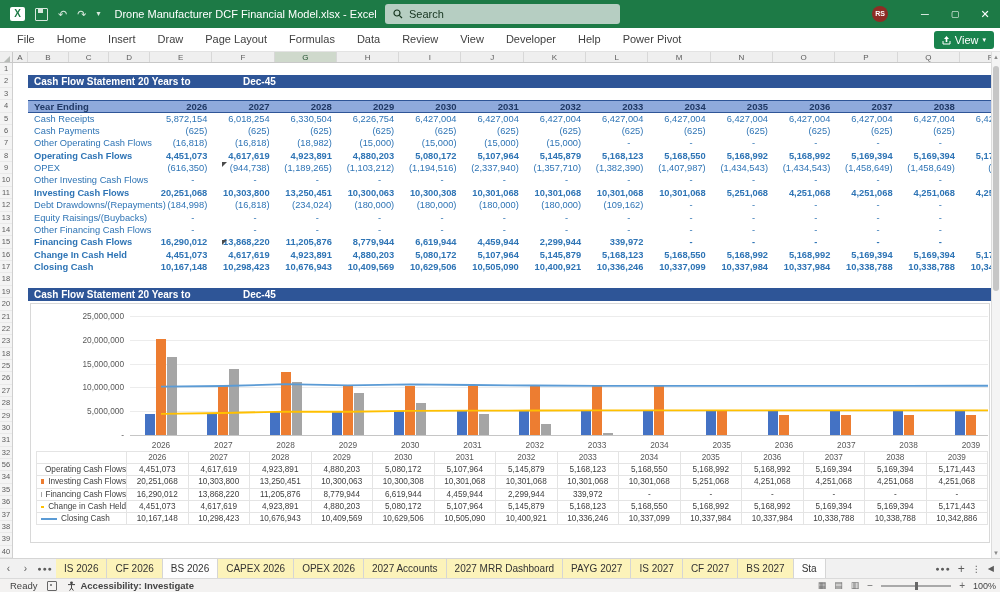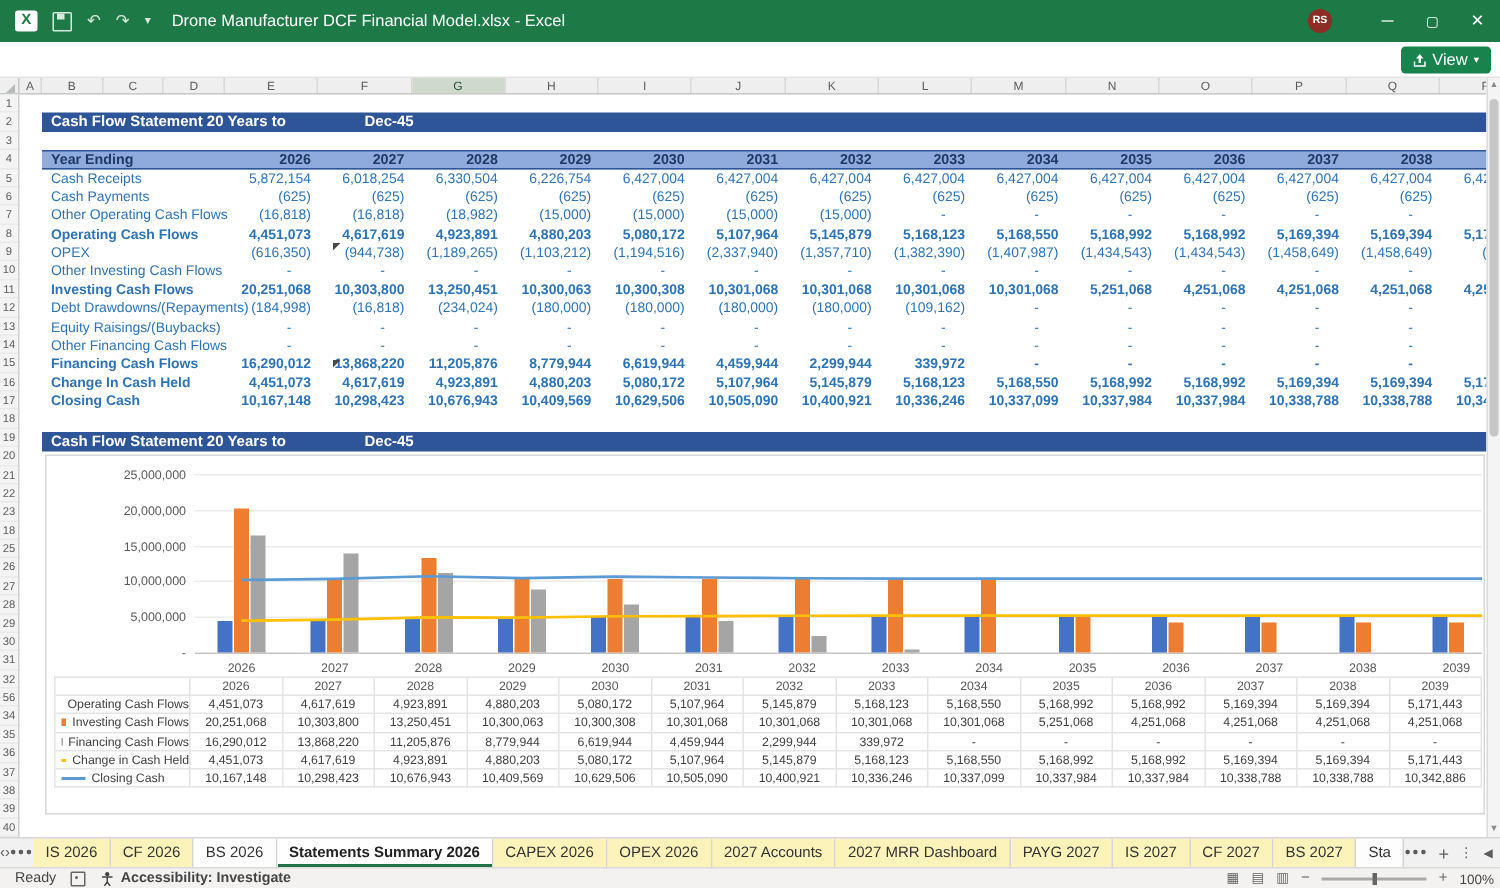--- a/index.html
+++ b/index.html
@@ -104,29 +104,50 @@
 
 <div class="titlebar">
   <div class="qat">
     <div class="excelicon">X</div>
     <div class="saveicon"></div>
     <span class="qicon">↶</span>
     <span class="qicon">↷</span>
     <span class="qicon" style="font-size:8px;">▾</span>
   </div>
   <div class="doc-title">Drone Manufacturer DCF Financial Model.xlsx - Excel</div>
+  <div class="searchbox">
+    <svg width="10" height="10" viewBox="0 0 10 10">
+      <circle cx="4" cy="4" r="3" fill="none" stroke="#16351F" stroke-width="1.2"></circle>
+      <line x1="6.3" y1="6.3" x2="9" y2="9" stroke="#16351F" stroke-width="1.2"></line>
+    </svg>
+    <span>Search</span>
+  </div>
   <div class="tb-right">
     <div class="avatar">RS</div>
     <div class="winbtn">─</div>
     <div class="winbtn" style="font-size:9px;">▢</div>
     <div class="winbtn">✕</div>
   </div>
 </div>
 
 <div class="ribbonrow">
+  <div class="rtabs" id="ribbon-tabs">
+      <div class="rtab">File</div>
+      <div class="rtab">Home</div>
+      <div class="rtab">Insert</div>
+      <div class="rtab">Draw</div>
+      <div class="rtab">Page Layout</div>
+      <div class="rtab">Formulas</div>
+      <div class="rtab">Data</div>
+      <div class="rtab">Review</div>
+      <div class="rtab">View</div>
+      <div class="rtab">Developer</div>
+      <div class="rtab">Help</div>
+      <div class="rtab">Power Pivot</div>
+    </div>
   <div class="sharebtn">
     <svg width="9" height="9" viewBox="0 0 9 9">
       <path d="M4.5 0 L7 3 H5.3 V6 H3.7 V3 H2 Z" fill="#fff"></path>
       <path d="M1 5 V8 H8 V5" fill="none" stroke="#fff" stroke-width="1"></path>
     </svg>
     <span>View</span>
     <span style="font-size:7px;">▾</span>
   </div>
 </div>
 
@@ -631,21 +652,20 @@
 </div>
 
 <div class="tabstrip">
   <div class="tnav">‹</div>
   <div class="tnav">›</div>
   <div class="tnav more">●●●</div>
   <div style="display:flex;" id="sheettabs">
       <div class="sheettab">IS 2026</div>
       <div class="sheettab">CF 2026</div>
       <div class="sheettab plain">BS 2026</div>
-      <div class="sheettab active">Statements Summary 2026</div>
       <div class="sheettab">CAPEX 2026</div>
       <div class="sheettab">OPEX 2026</div>
       <div class="sheettab">2027 Accounts</div>
       <div class="sheettab">2027 MRR Dashboard</div>
       <div class="sheettab">PAYG 2027</div>
       <div class="sheettab">IS 2027</div>
       <div class="sheettab">CF 2027</div>
       <div class="sheettab">BS 2027</div>
       <div class="sheettab plain">Sta</div>
     </div>

